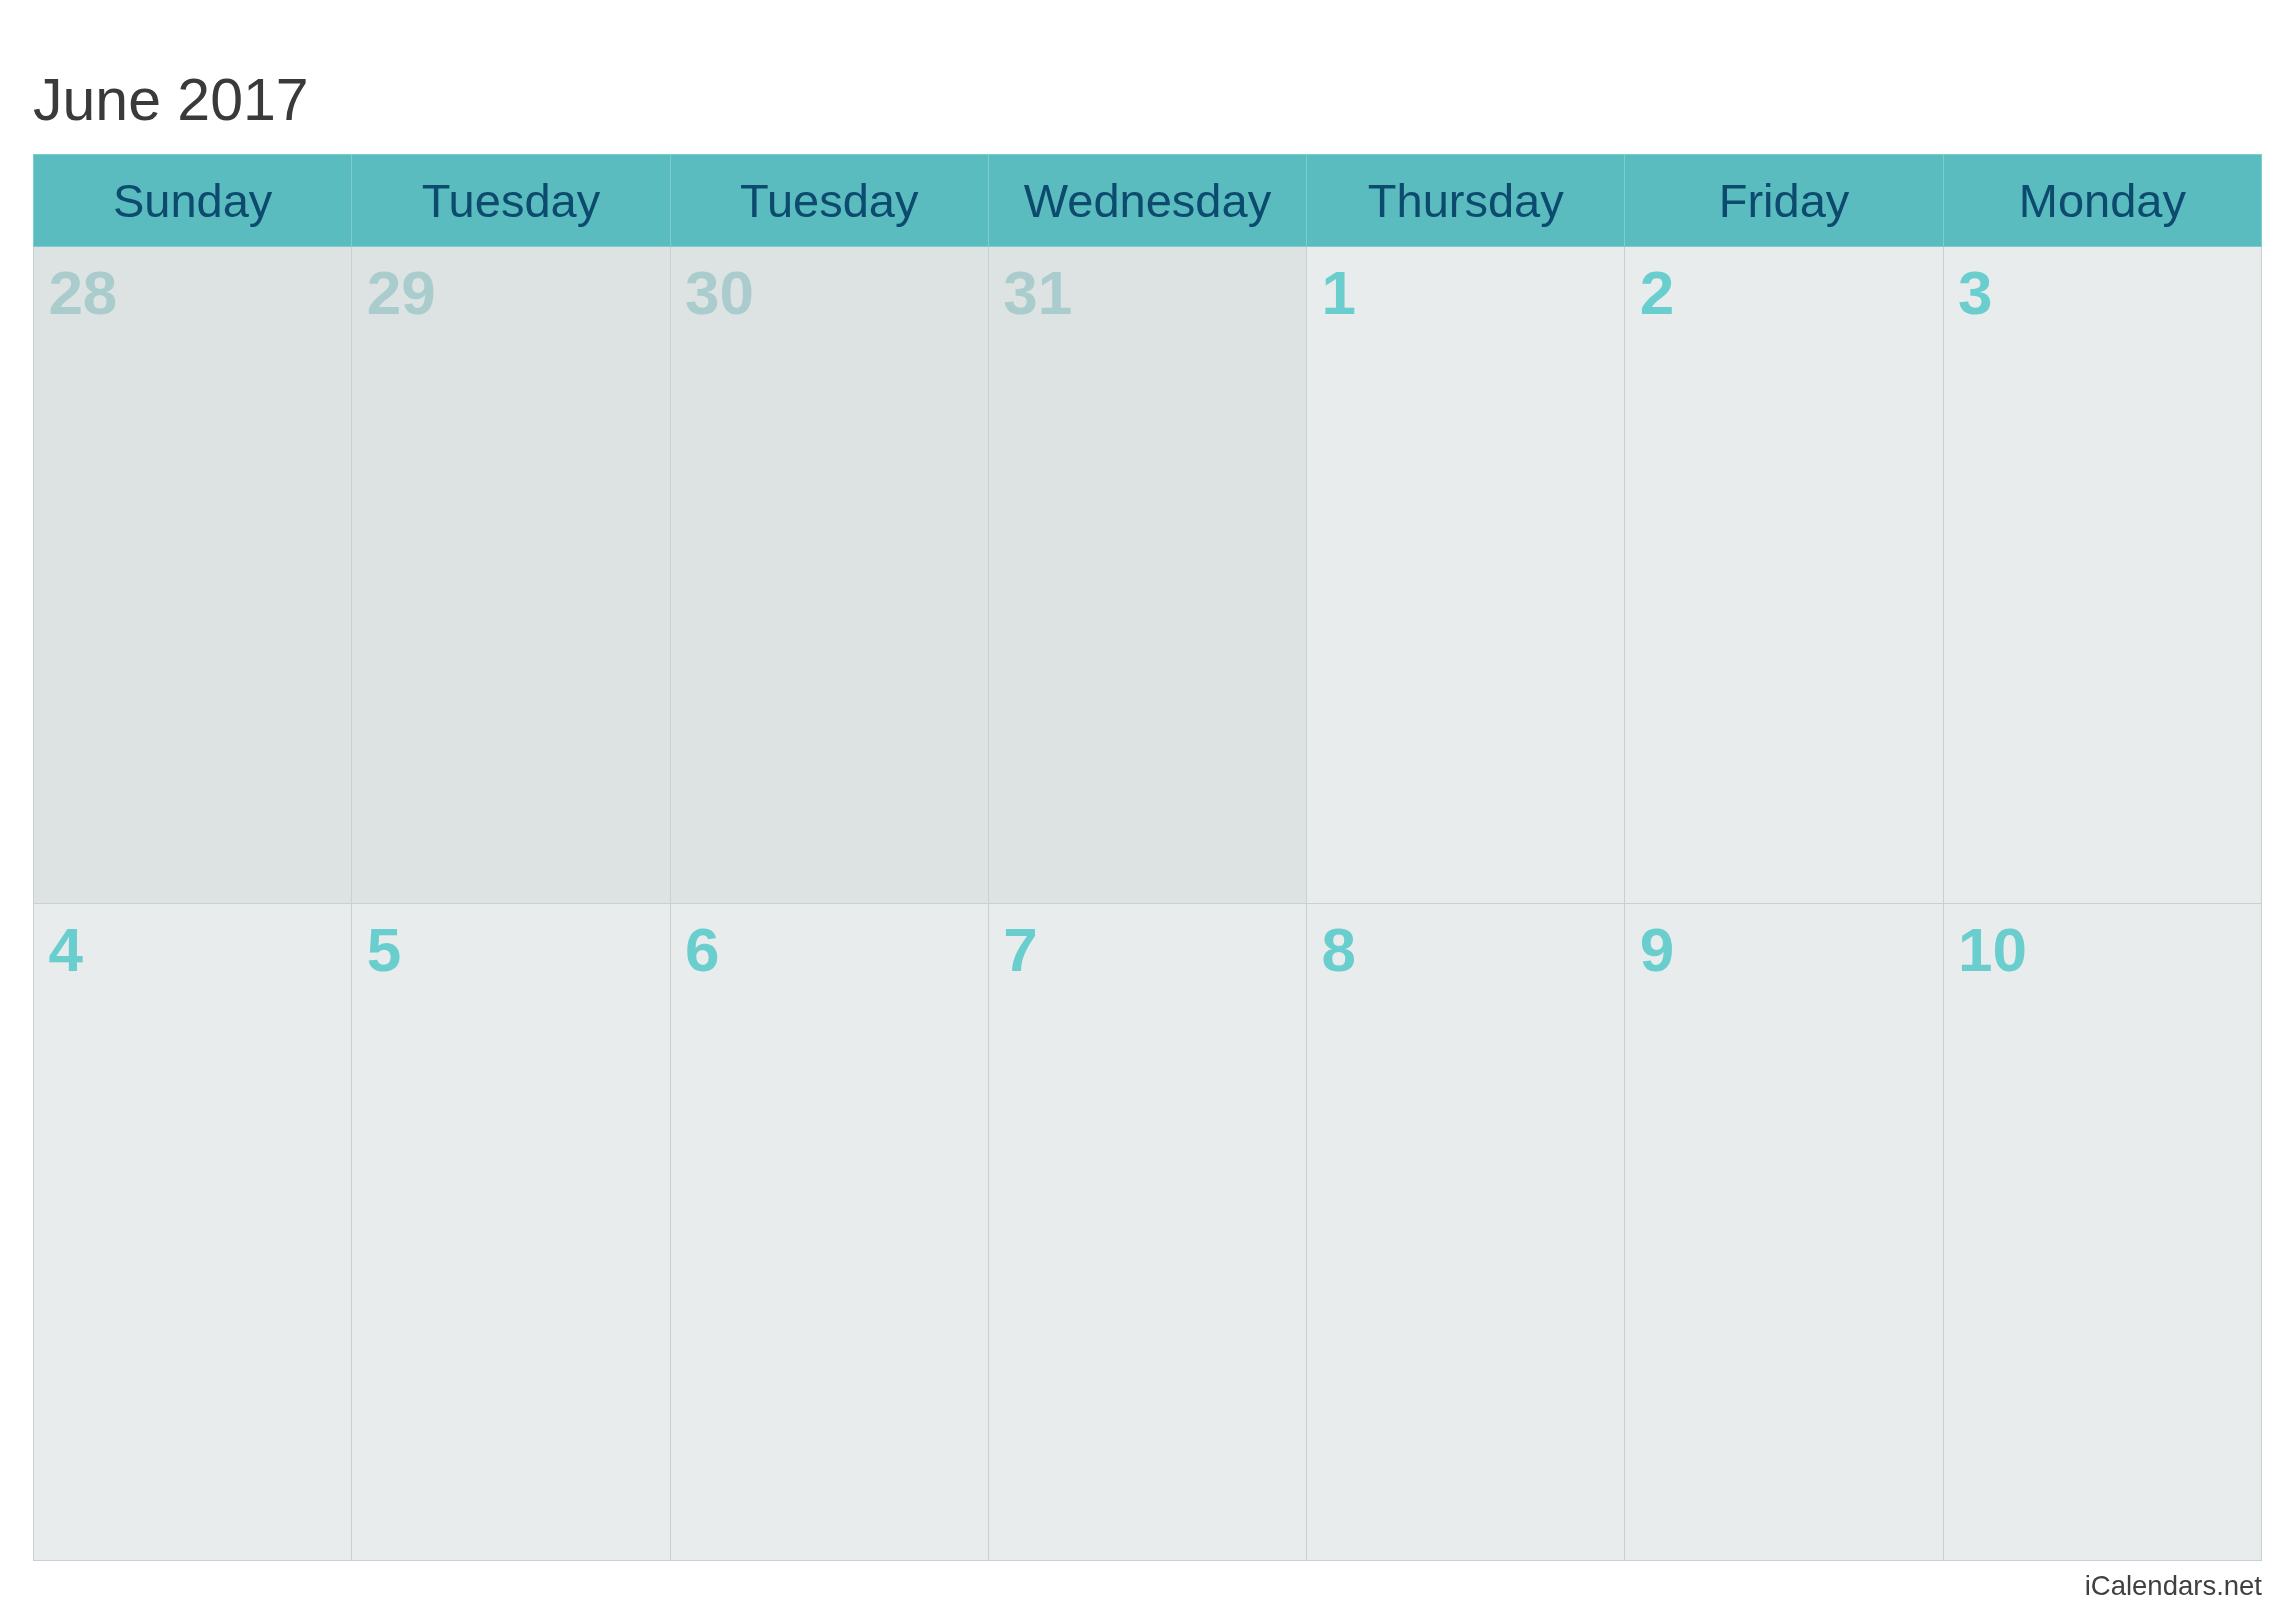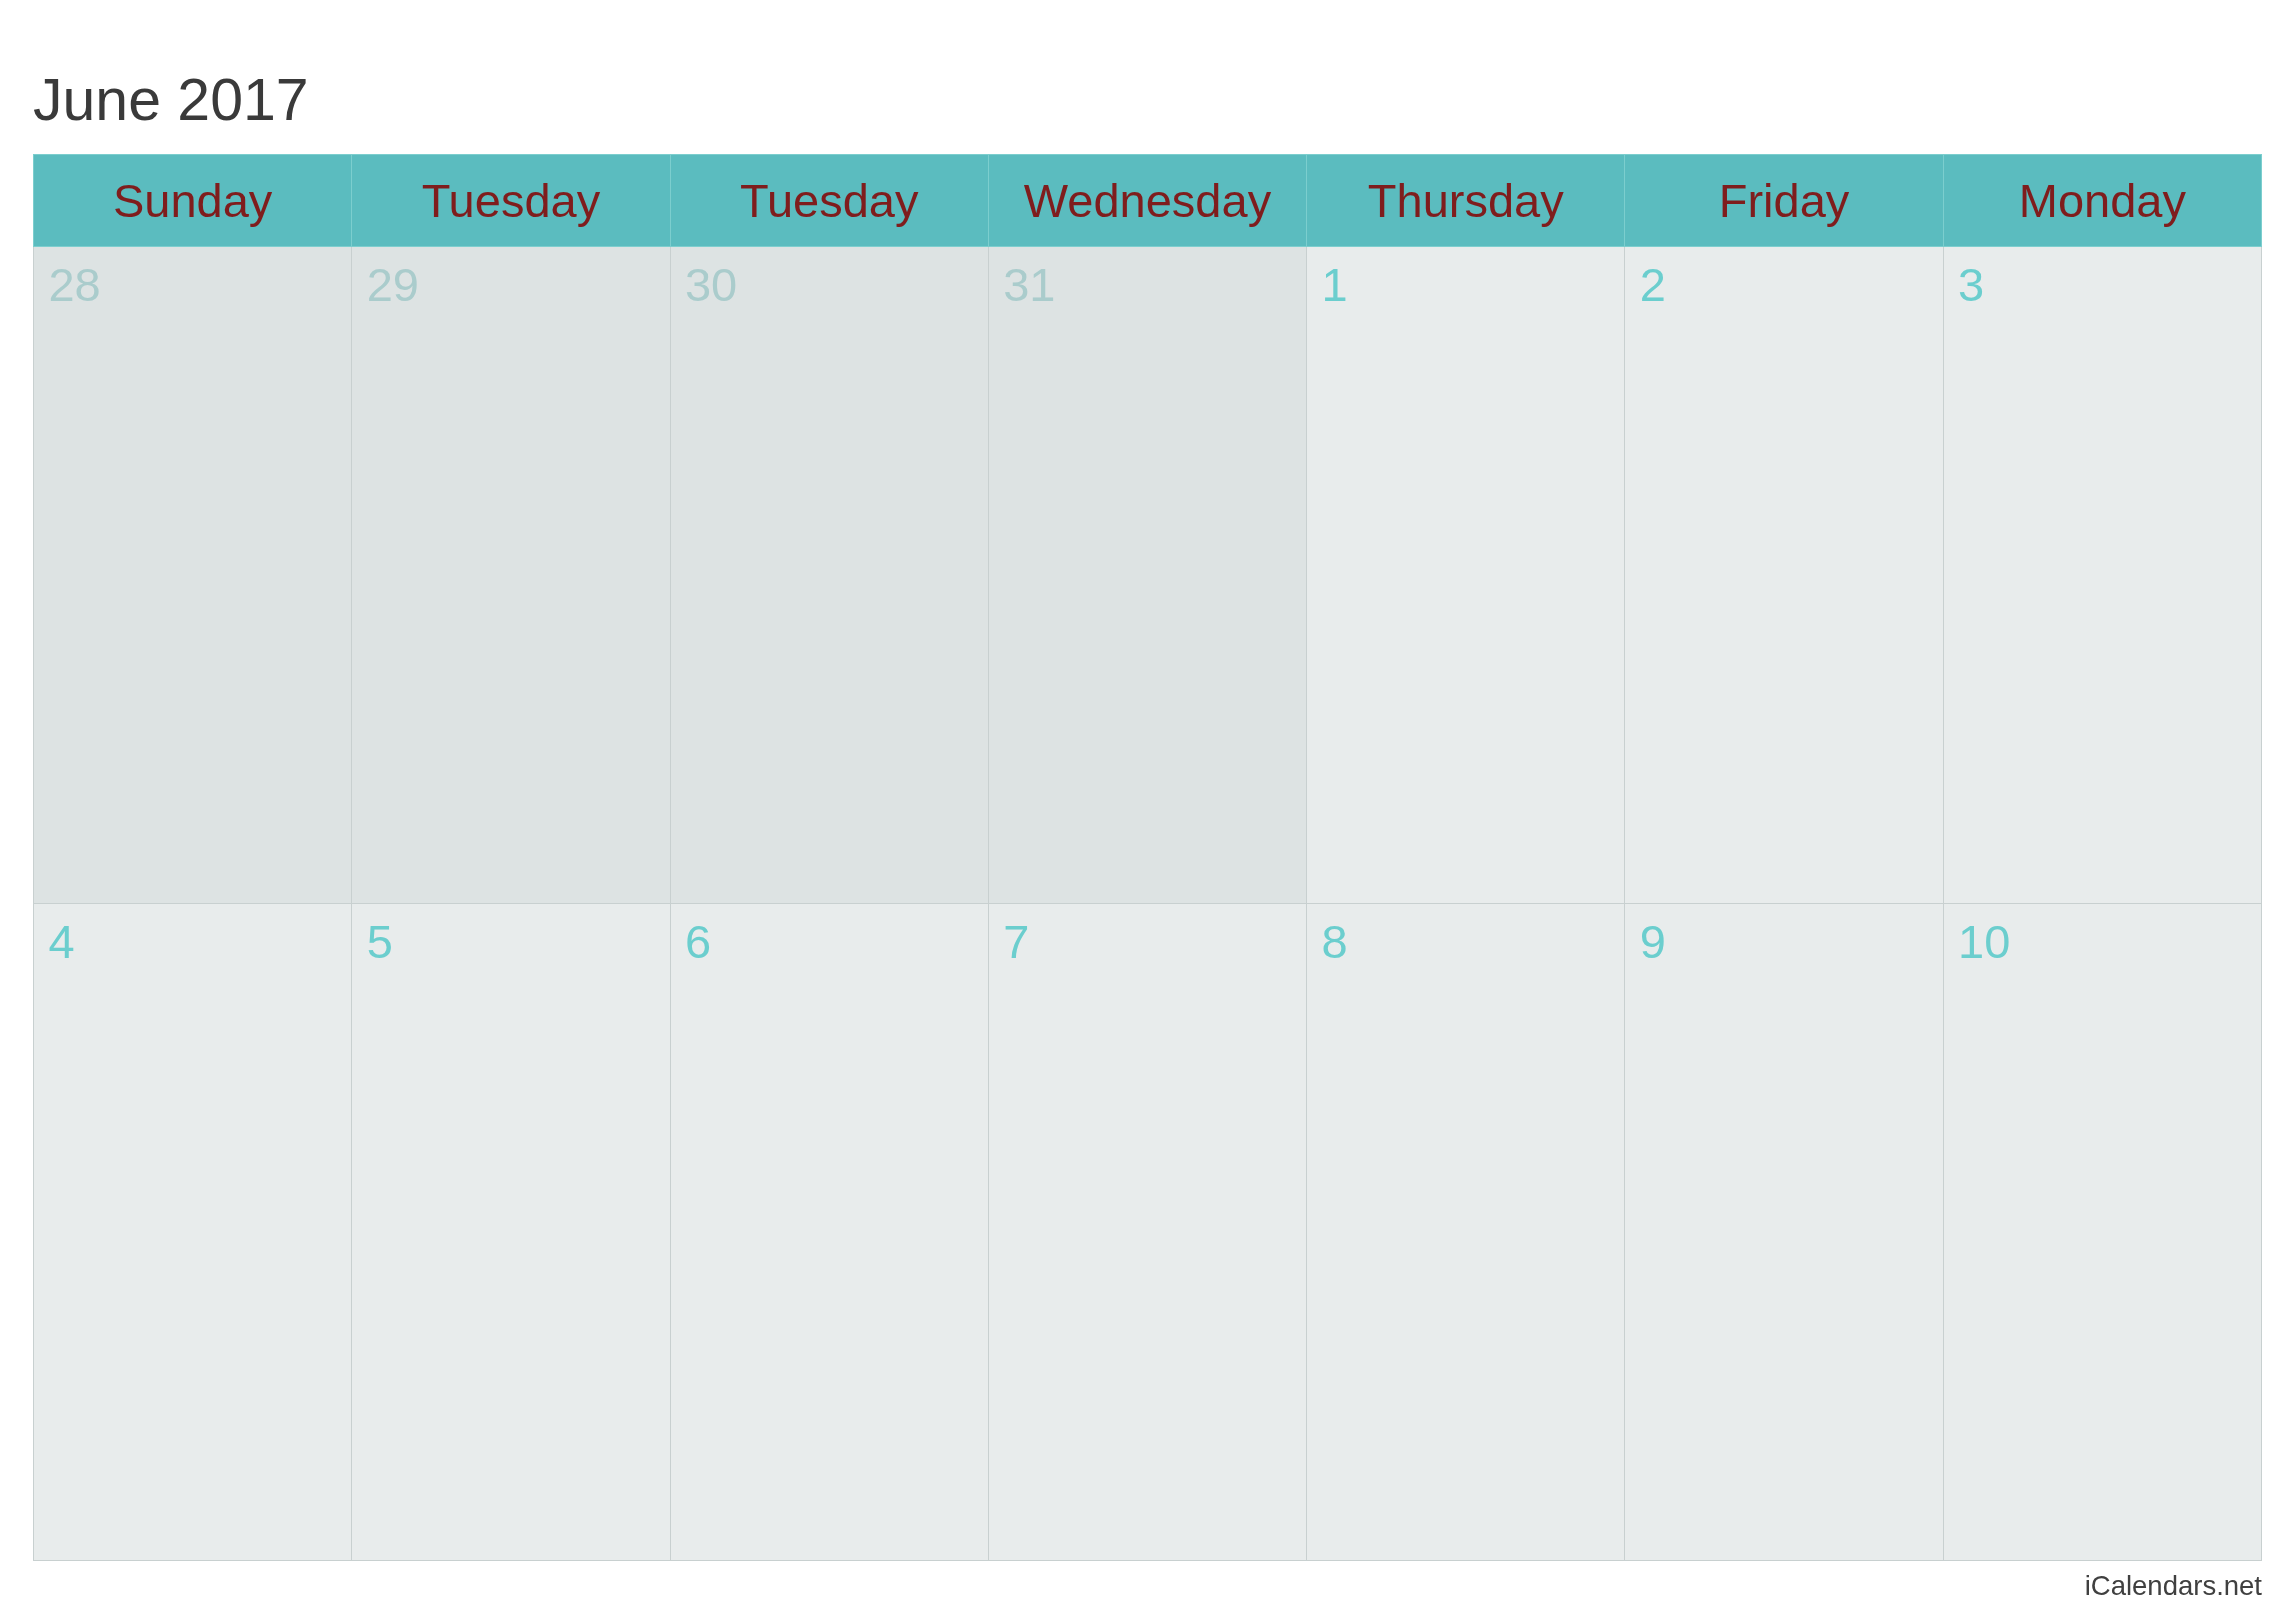--- a/index.html
+++ b/index.html
@@ -29,41 +29,41 @@
 
     .calendar {
       width: 100%;
       flex: 1;
       border-collapse: collapse;
       border: 1.3px solid #7ccece;
     }
 
     .calendar thead tr th {
       background-color: #5bbcbf;
-      color: #7f1d1d;
+      color: #0c4a6e;
       font-size: 47px;
       font-weight: normal;
       padding: 18.3px 13px;
       text-align: center;
       border: 1.3px solid #7ccece;
     }
 
     .calendar tbody tr td {
       background-color: #e8ecec;
       vertical-align: top;
       padding: 11.8px 14.4px;
       border: 1.3px solid #c8d0d0;
       width: calc(100% / 7);
       height: 229px;
     }
 
     .day-number {
-      font-size: 47px;
+      font-size: 62px;
       color: #6bcece;
-      font-weight: normal;
+      font-weight: bold;
       line-height: 1.1;
     }
 
     .day-number.dim {
       color: #aacccc;
     }
 
     .calendar tbody tr td.other-month {
       background-color: #dde3e3;
     }

